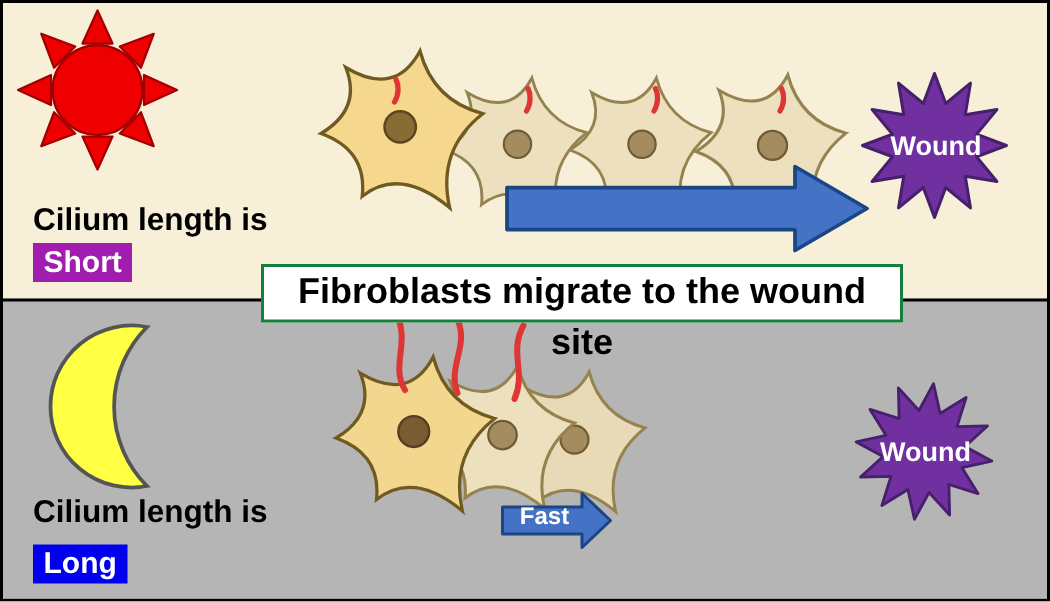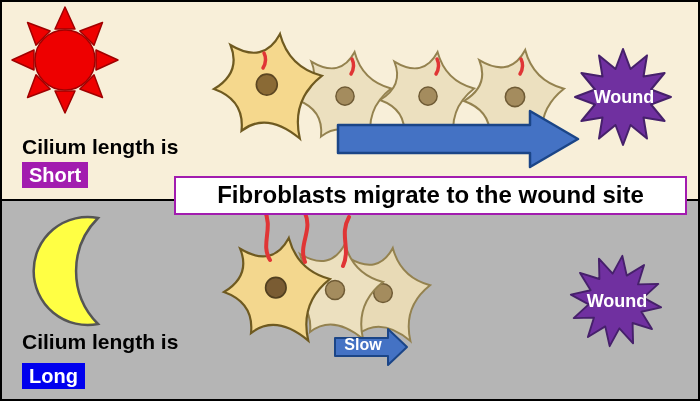--- a/index.html
+++ b/index.html
@@ -28,22 +28,22 @@
   .condition-label.bottom { top: 328px; }
   .condition-badge {
     position: absolute; z-index: 3; left: 20px;
     font-weight: bold; font-size: 20px; line-height: 24px;
     color: #fff; padding: 1px 7px;
   }
   .condition-badge.short { top: 160px; background: #a21caf; }
   .condition-badge.long  { top: 361px; background: #0000ee; }
   .banner {
     position: absolute; z-index: 4;
-    left: 172px; top: 174px; width: 513px; height: 39px;
-    background: #ffffff; border: 2px solid #a21caf;
+    left: 172px; top: 174px; width: 428px; height: 39px;
+    background: #ffffff; border: 2px solid #15803d;
     font-weight: bold; font-size: 24px; line-height: 34px;
     text-align: center; color: #000;
   }
   .arrow-label { color: #fff; text-align: center; }
   .arrow-label.fast { left: 392px; top: 124px; width: 126px; font-size: 22px; }
   .arrow-label.slow { left: 330px; top: 334px; width: 62px; font-size: 16px; }
   .wound-label { color: #fff; text-align: center; font-size: 18px; }
   .wound-label.top { left: 575px; top: 85px; width: 94px; }
   .wound-label.bottom { left: 568px; top: 289px; width: 94px; }
 </style>
@@ -141,17 +141,17 @@
   </svg>
 
   <div class="txt condition-label top">Cilium length is</div>
   <div class="condition-badge short">Short</div>
 
   <div class="txt condition-label bottom">Cilium length is</div>
   <div class="condition-badge long">Long</div>
 
   <div class="banner">Fibroblasts migrate to the wound site</div>
 
-  <div class="txt arrow-label slow">Slow</div>
+  <div class="txt arrow-label slow">Fast</div>
 
   <div class="txt wound-label top">Wound</div>
   <div class="txt wound-label bottom">Wound</div>
 </div>
 
 </body></html>

